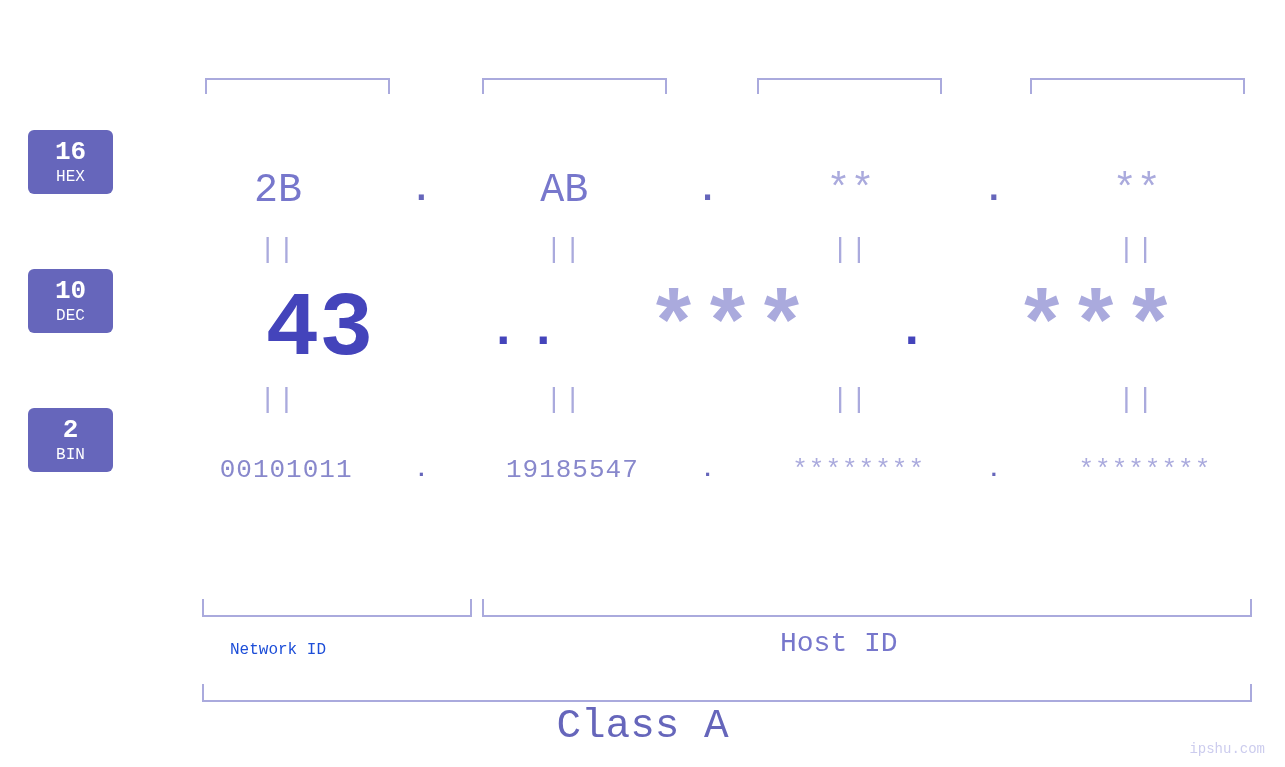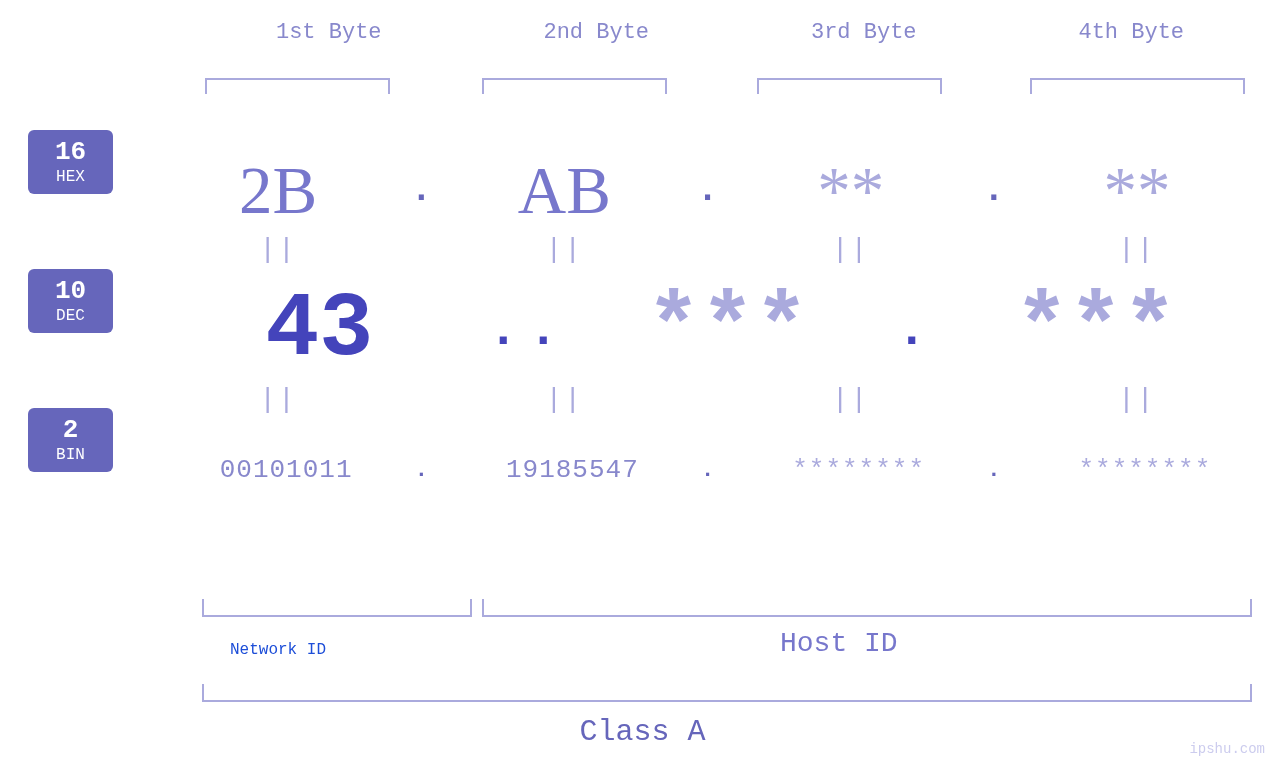--- a/index.html
+++ b/index.html
@@ -78,22 +78,22 @@
       flex: 0 0 40px;
       text-align: center;
       display: flex;
       align-items: center;
       justify-content: center;
     }
 
     
     .hex-val {
       color: #7777cc;
-      font-size: 67px;
-      font-family: Liberation Serif, serif;
+      font-size: 40px;
+      font-family: Liberation Mono, monospace;
       text-align: center;
     }
 
     
     .dec-val {
       color: #4444bb;
       font-size: 90px;
       font-family: 'Courier New', Courier, monospace;
       font-weight: bold;
       text-align: center;
@@ -137,21 +137,21 @@
       flex: 0 0 40px;
     }
 
     
     .class-a {
       position: absolute;
       bottom: 18px;
       width: 1285px;
       text-align: center;
       color: #6666bb;
-      font-size: 30px;
+      font-size: 41px;
       font-family: 'Courier New', Courier, monospace;
     }
 
     
     .watermark {
       position: absolute;
       bottom: 10px;
       right: 20px;
       color: #ccccee;
       font-size: 14px;
@@ -248,26 +248,20 @@
     
     .masked {
       color: #aaaadd;
     }
   </style>
 </head>
 <body>
 
 <div class="main-container">
 
-  <div style="display:flex; position:absolute; top:20px; left:195px; width:1070px;">
-    <div style="flex:1; text-align:center; color:#8888cc; font-size:22px; font-family:'Courier New',monospace;">1st Byte</div>
-    <div style="flex:1; text-align:center; color:#8888cc; font-size:22px; font-family:'Courier New',monospace;">2nd Byte</div>
-    <div style="flex:1; text-align:center; color:#8888cc; font-size:22px; font-family:'Courier New',monospace;">3rd Byte</div>
-    <div style="flex:1; text-align:center; color:#8888cc; font-size:22px; font-family:'Courier New',monospace;">4th Byte</div>
-  </div>
 
   <div class="top-bracket-left"></div>
   <div class="top-bracket-2"></div>
   <div class="top-bracket-3"></div>
   <div class="top-bracket-4"></div>
 
   <div style="position:absolute; left:28px; top:130px; display:flex; flex-direction:column; gap:75px;">
     <div class="base-badge">
       <span class="base-number">16</span>
       <span class="base-label">HEX</span>

